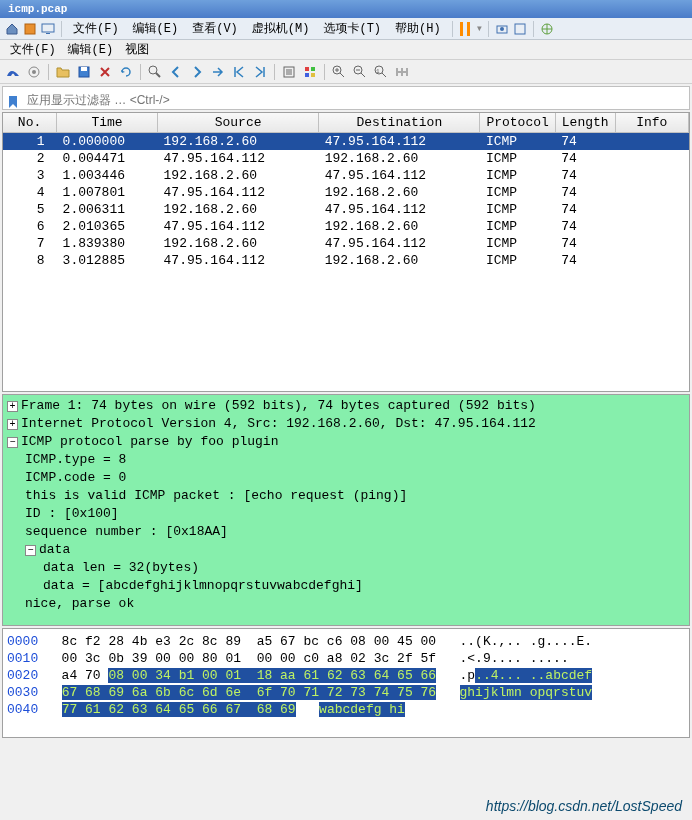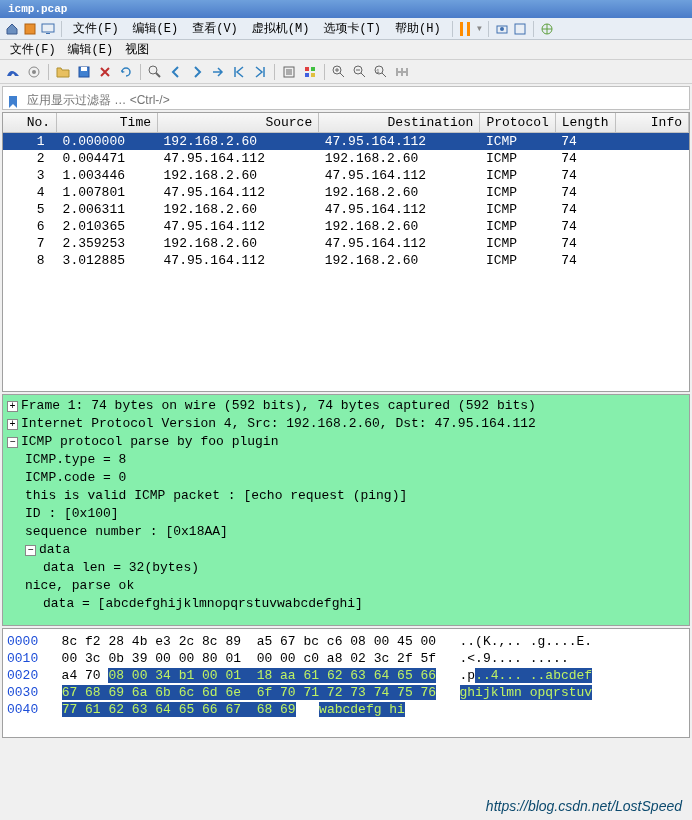--- a/index.html
+++ b/index.html
@@ -82,21 +82,21 @@
   border: 1px solid #a0a0a0;
   margin: 2px;
   height: 280px;
   overflow: auto;
 }
 .packet-list table { width: 100%; border-collapse: collapse; font-family: "Courier New", monospace; font-size: 13px; }
 .packet-list th {
   background: linear-gradient(#f8f8f8, #e8e8e8);
   border-right: 1px solid #c0c0c0;
   border-bottom: 1px solid #c0c0c0;
-  text-align: right;
+  text-align: center;
   padding: 2px 6px;
   font-weight: normal;
   position: sticky;
   top: 0;
 }
 .packet-list td { padding: 1px 6px; white-space: nowrap; }
 .packet-list tr.selected td { background: #2050a0; color: #fff; }
 .packet-list td.num { text-align: right; padding-right: 12px; }
 
 .detail-pane {
@@ -379,21 +379,21 @@
           <td class="num">6</td>
           <td>2.010365</td>
           <td>47.95.164.112</td>
           <td>192.168.2.60</td>
           <td>ICMP</td>
           <td>74</td>
           <td></td>
         </tr>
         <tr>
           <td class="num">7</td>
-          <td>2.359253</td>
+          <td>1.839380</td>
           <td>192.168.2.60</td>
           <td>47.95.164.112</td>
           <td>ICMP</td>
           <td>74</td>
           <td></td>
         </tr>
         <tr>
           <td class="num">8</td>
           <td>3.012885</td>
           <td>47.95.164.112</td>
@@ -410,22 +410,22 @@
   <div class="tree-row"><span class="toggle">+</span><span>Frame 1: 74 bytes on wire (592 bits), 74 bytes captured (592 bits)</span></div>
   <div class="tree-row"><span class="toggle">+</span><span>Internet Protocol Version 4, Src: 192.168.2.60, Dst: 47.95.164.112</span></div>
   <div class="tree-row"><span class="toggle">−</span><span>ICMP protocol parse by foo plugin</span></div>
   <div class="tree-row indent1"><span>ICMP.type = 8</span></div>
   <div class="tree-row indent1"><span>ICMP.code = 0</span></div>
   <div class="tree-row indent1"><span>this is valid ICMP packet : [echo request (ping)]</span></div>
   <div class="tree-row indent1"><span>ID : [0x100]</span></div>
   <div class="tree-row indent1"><span>sequence number : [0x18AA]</span></div>
   <div class="tree-row indent1"><span class="toggle">−</span><span>data</span></div>
   <div class="tree-row indent2"><span>data len = 32(bytes)</span></div>
+  <div class="tree-row indent2"><span>data = [abcdefghijklmnopqrstuvwabcdefghi]</span></div>
   <div class="tree-row indent1"><span>nice, parse ok</span></div>
-  <div class="tree-row indent2"><span>data = [abcdefghijklmnopqrstuvwabcdefghi]</span></div>
 </div>
 
 <div class="hex-pane" id="hexpane">
     <div class="hex-row"><span class="offset">0000</span>   8c f2 28 4b e3 2c 8c 89  a5 67 bc c6 08 00 45 00   ..(K.,.. .g....E.</div>
     <div class="hex-row"><span class="offset">0010</span>   00 3c 0b 39 00 00 80 01  00 00 c0 a8 02 3c 2f 5f   .&lt;.9.... .....</div>
     <div class="hex-row"><span class="offset">0020</span>   a4 70 <span class="hex-hi">08 00 34 b1 00 01  18 aa </span><span class="hex-hi">61 62 63 64 65 66</span>   .p<span class="hex-hi">..4... ..</span><span class="hex-hi">abcdef</span></div>
     <div class="hex-row"><span class="offset">0030</span>   <span class="hex-hi">67 68 69 6a 6b 6c 6d 6e  6f 70 71 72 73 74 75 76</span>   <span class="hex-hi">ghijklmn opqrstuv</span></div>
     <div class="hex-row"><span class="offset">0040</span>   <span class="hex-hi">77 61 62 63 64 65 66 67  68 69</span>   <span class="hex-hi">wabcdefg hi</span></div>
   </div>
 

